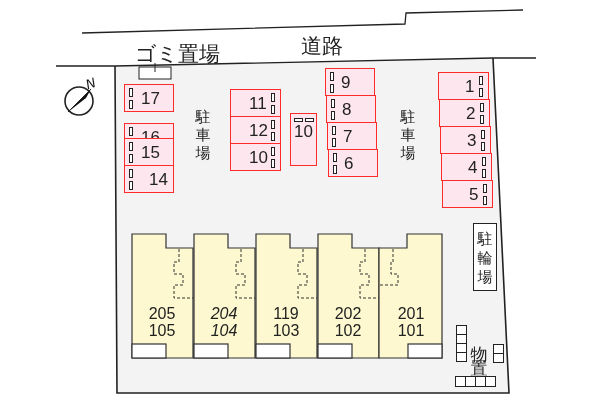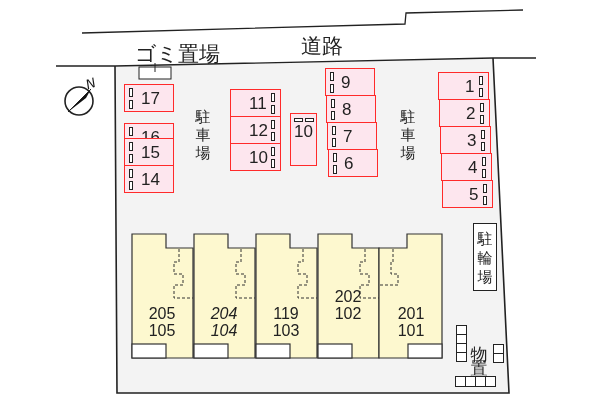--- a/index.html
+++ b/index.html
@@ -85,21 +85,21 @@
     <span class="num" style="left:16px;">16</span>
   </div>
   <div class="park" style="left:124px;top:138px;width:50px;height:28px;">
     <span class="w" style="left:4px;top:3px;"></span>
       <span class="w" style="left:4px;top:15px;"></span>
     <span class="num" style="left:16px;">15</span>
   </div>
   <div class="park" style="left:124px;top:165px;width:50px;height:28px;">
     <span class="w" style="left:4px;top:3px;"></span>
       <span class="w" style="left:4px;top:15px;"></span>
-    <span class="num" style="left:16px;">14</span>
+    <span class="num" style="left:24px;">14</span>
   </div>
 </div>
 
 <div>
   <div class="vlabel" style="left:194px;top:108px;">駐</div>
   <div class="vlabel" style="left:194px;top:126px;">車</div>
   <div class="vlabel" style="left:194px;top:144px;">場</div>
 </div>
 
 <div>
@@ -194,21 +194,21 @@
     <div>105</div>
 </div>
 <div class="unit-label" style="left:204px;top:305px;width:40px;font-style:italic;">
   <div>204</div>
     <div>104</div>
 </div>
 <div class="unit-label" style="left:266px;top:305px;width:40px;">
   <div>119</div>
     <div>103</div>
 </div>
-<div class="unit-label" style="left:328px;top:288px;width:40px;">
+<div class="unit-label" style="left:328px;top:305px;width:40px;">
   <div>202</div>
     <div>102</div>
 </div>
 <div class="unit-label" style="left:391px;top:305px;width:40px;">
   <div>201</div>
     <div>101</div>
 </div>
 
 <div>
   <div class="bike" style="left:456px;top:325px;width:11px;height:10px;"></div>

